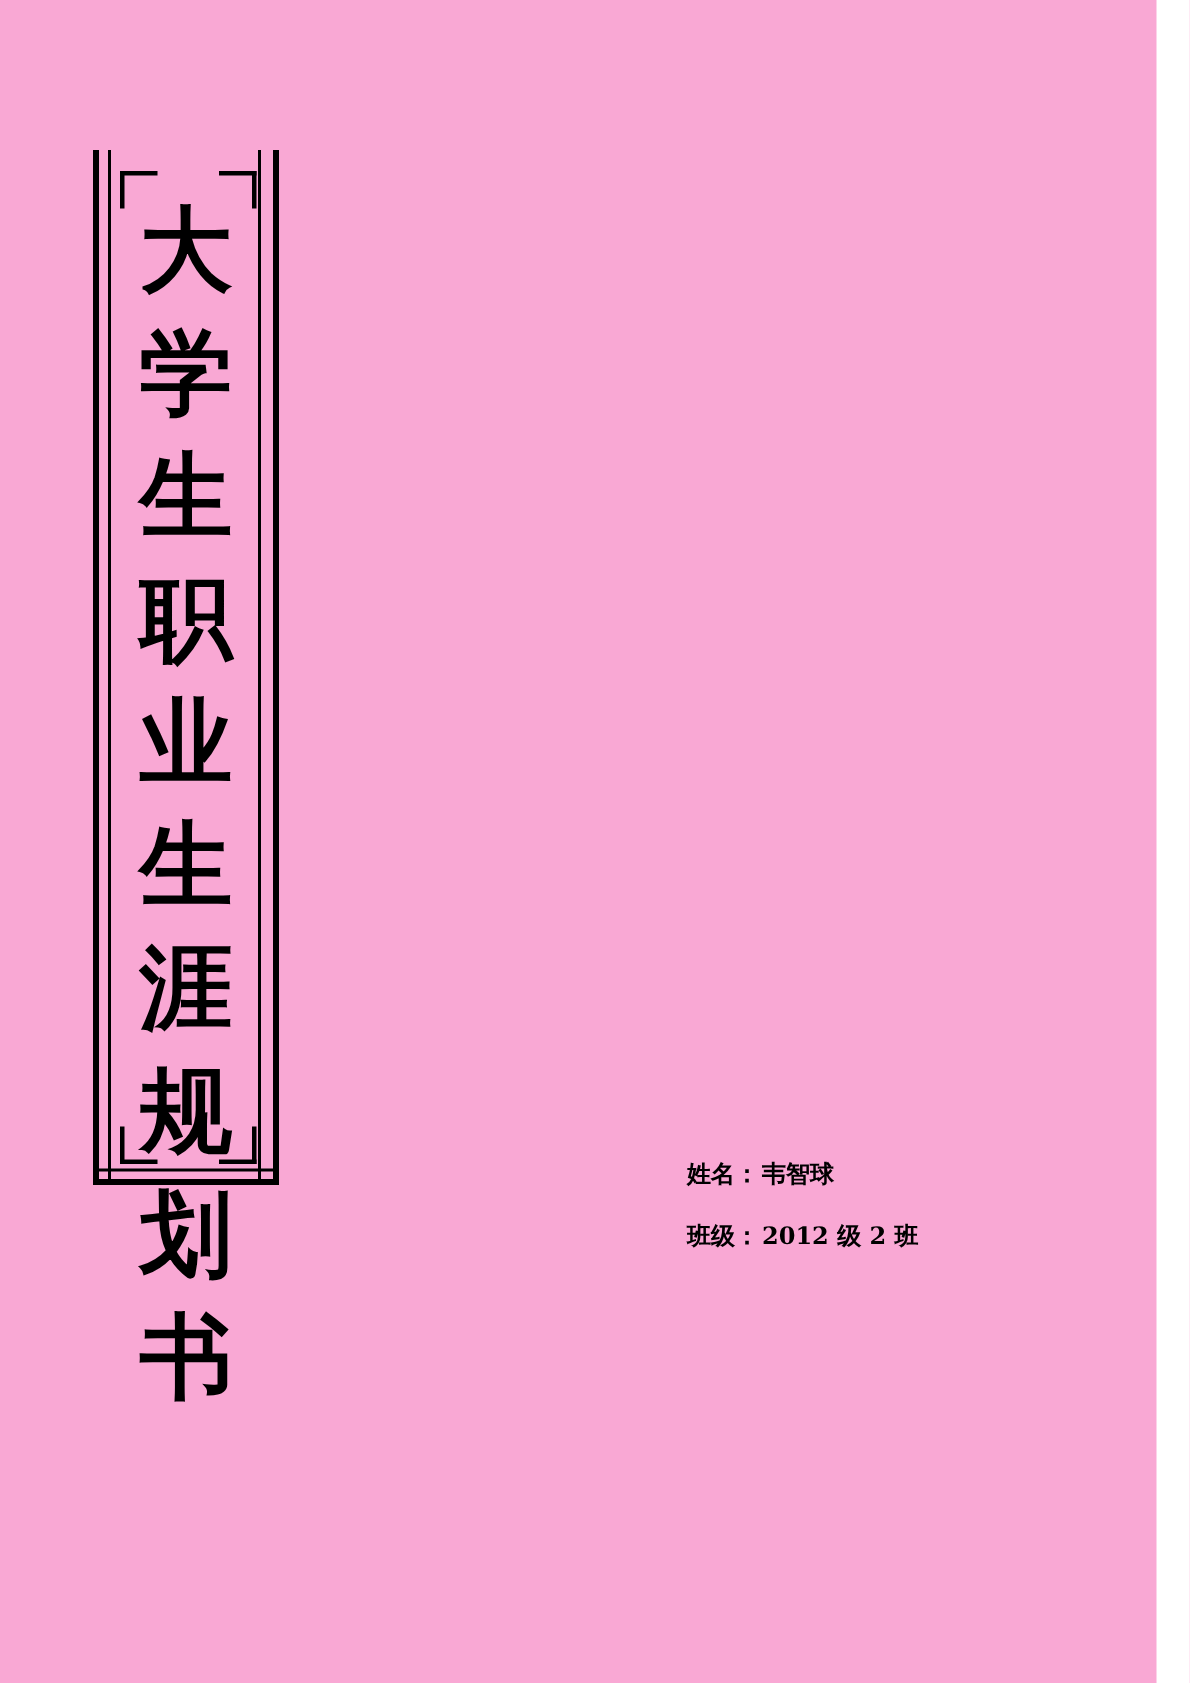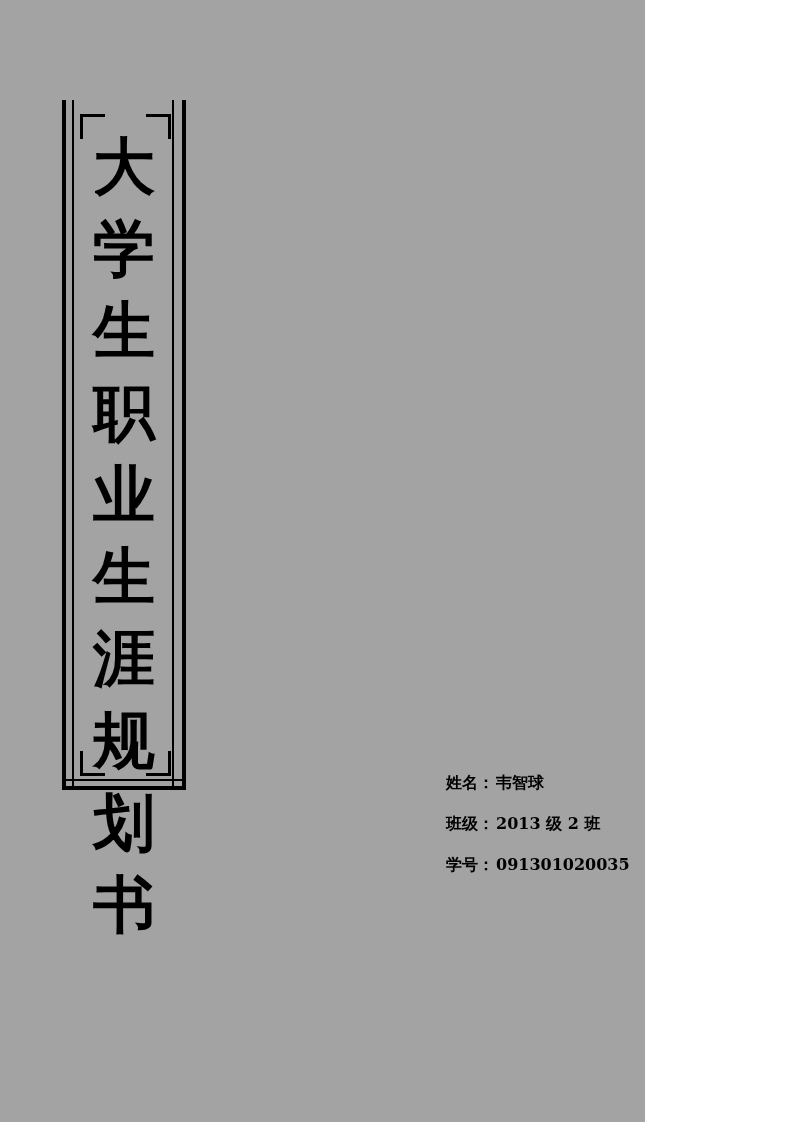--- a/index.html
+++ b/index.html
@@ -2,23 +2,23 @@
 <html><head>
 <meta charset="utf-8">
 <style>
   html, body {
     margin: 0;
     padding: 0;
     background: #ffffff;
   }
   .page {
     position: relative;
-    width: 645px;
+    width: 771px;
     height: 1122px;
-    background: #a3a3a3;
+    background: #f9a8d4;
     overflow: hidden;
     font-family: "Liberation Serif", serif;
     color: #000000;
   }
 
   
   .title-block {
     position: absolute;
     left: 62px;
     top: 100px;
@@ -79,21 +79,21 @@
     font-size: 62px;
     line-height: 82px;
     letter-spacing: 0;
     white-space: normal;
     word-break: break-all;
   }
 
   
   .info {
     position: absolute;
-    left: 446px;
+    left: 458px;
     top: 762px;
     width: 300px;
   }
   .info-row {
     font-family: "DejaVu Serif", "Liberation Serif", serif;
     font-weight: 700;
     font-size: 16px;
     line-height: 41px;
     white-space: nowrap;
   }
@@ -120,20 +120,17 @@
     <div class="bottom-rule second"></div>
 
     <div class="vtitle">大学生职业生涯规划书</div>
   </div>
 
   <div class="info">
     <div class="info-row">
       <span class="info-label">姓名：</span><span class="info-value">韦智球</span>
     </div>
     <div class="info-row">
-      <span class="info-label">班级：</span><span class="info-value">2013 级 2 班</span>
-    </div>
-    <div class="info-row">
-      <span class="info-label">学号：</span><span class="info-value">091301020035</span>
+      <span class="info-label">班级：</span><span class="info-value">2012 级 2 班</span>
     </div>
   </div>
 
 </div>
 
 </body></html>

